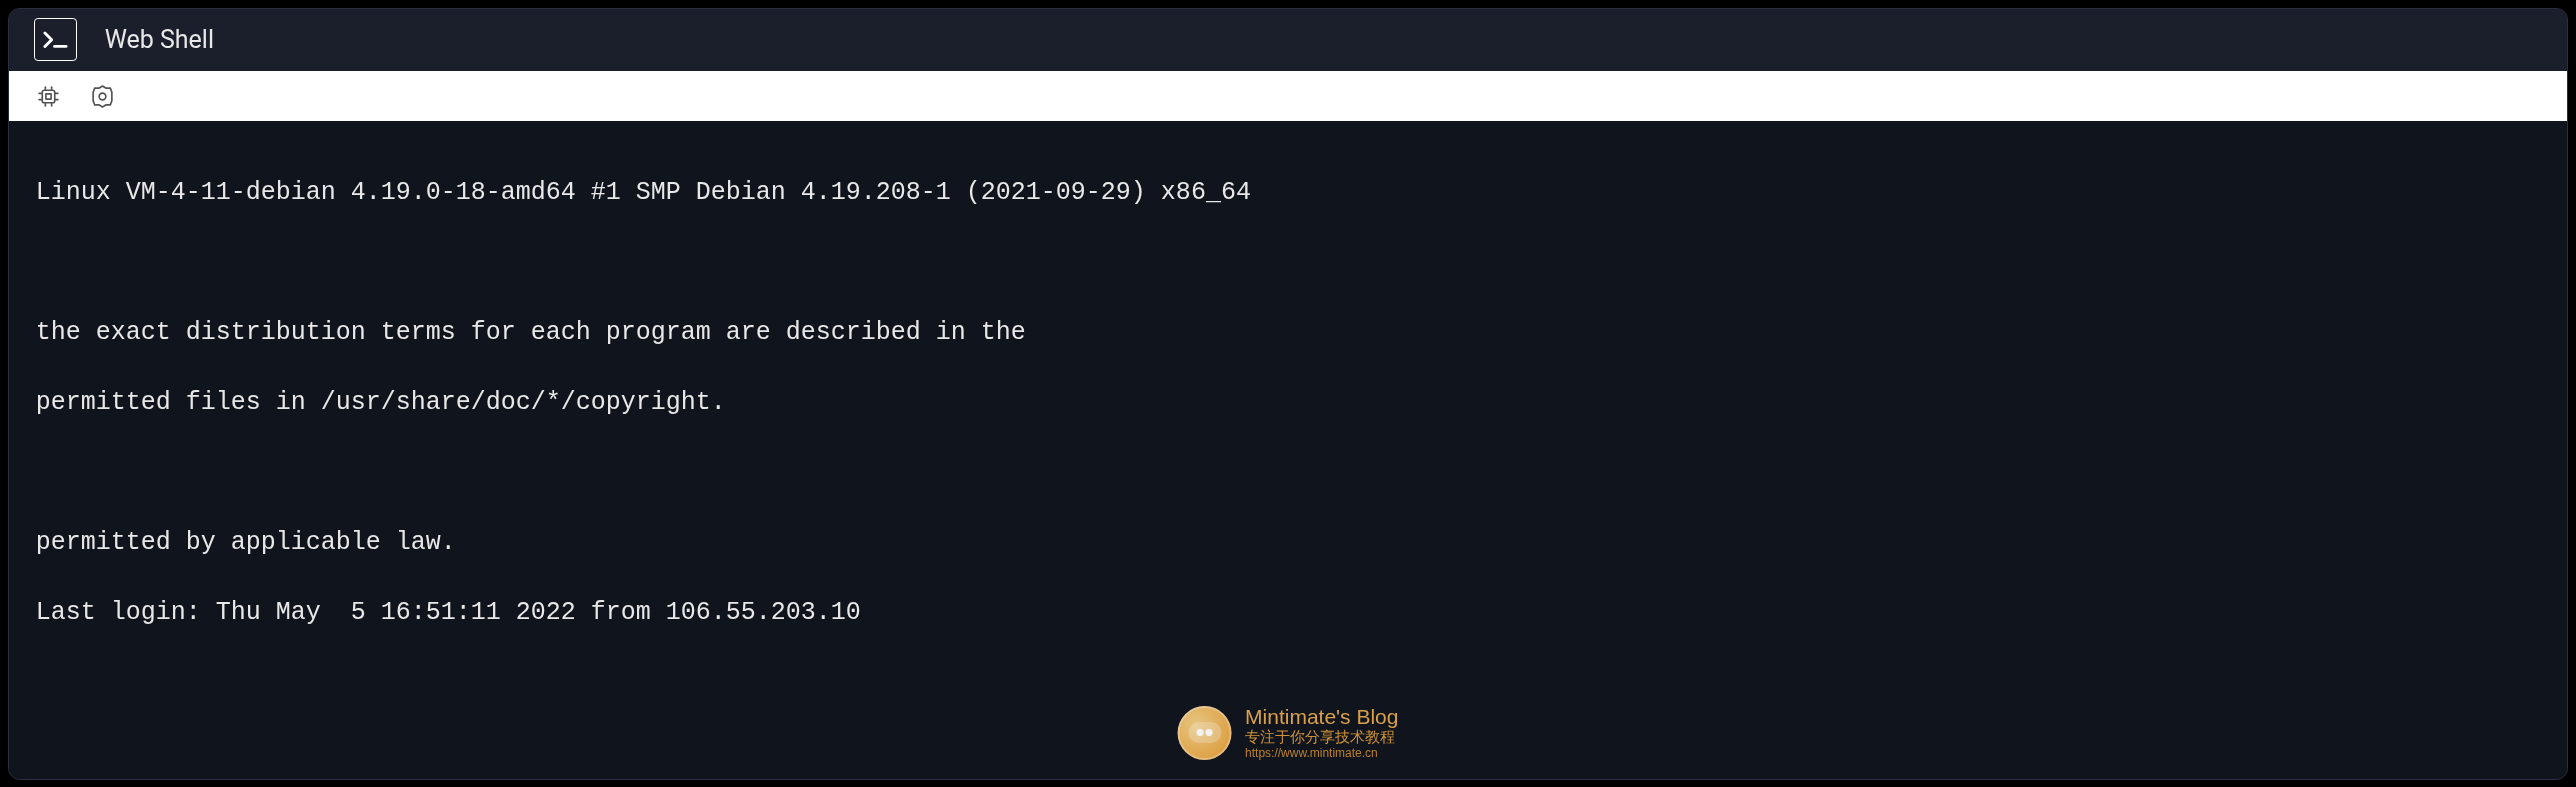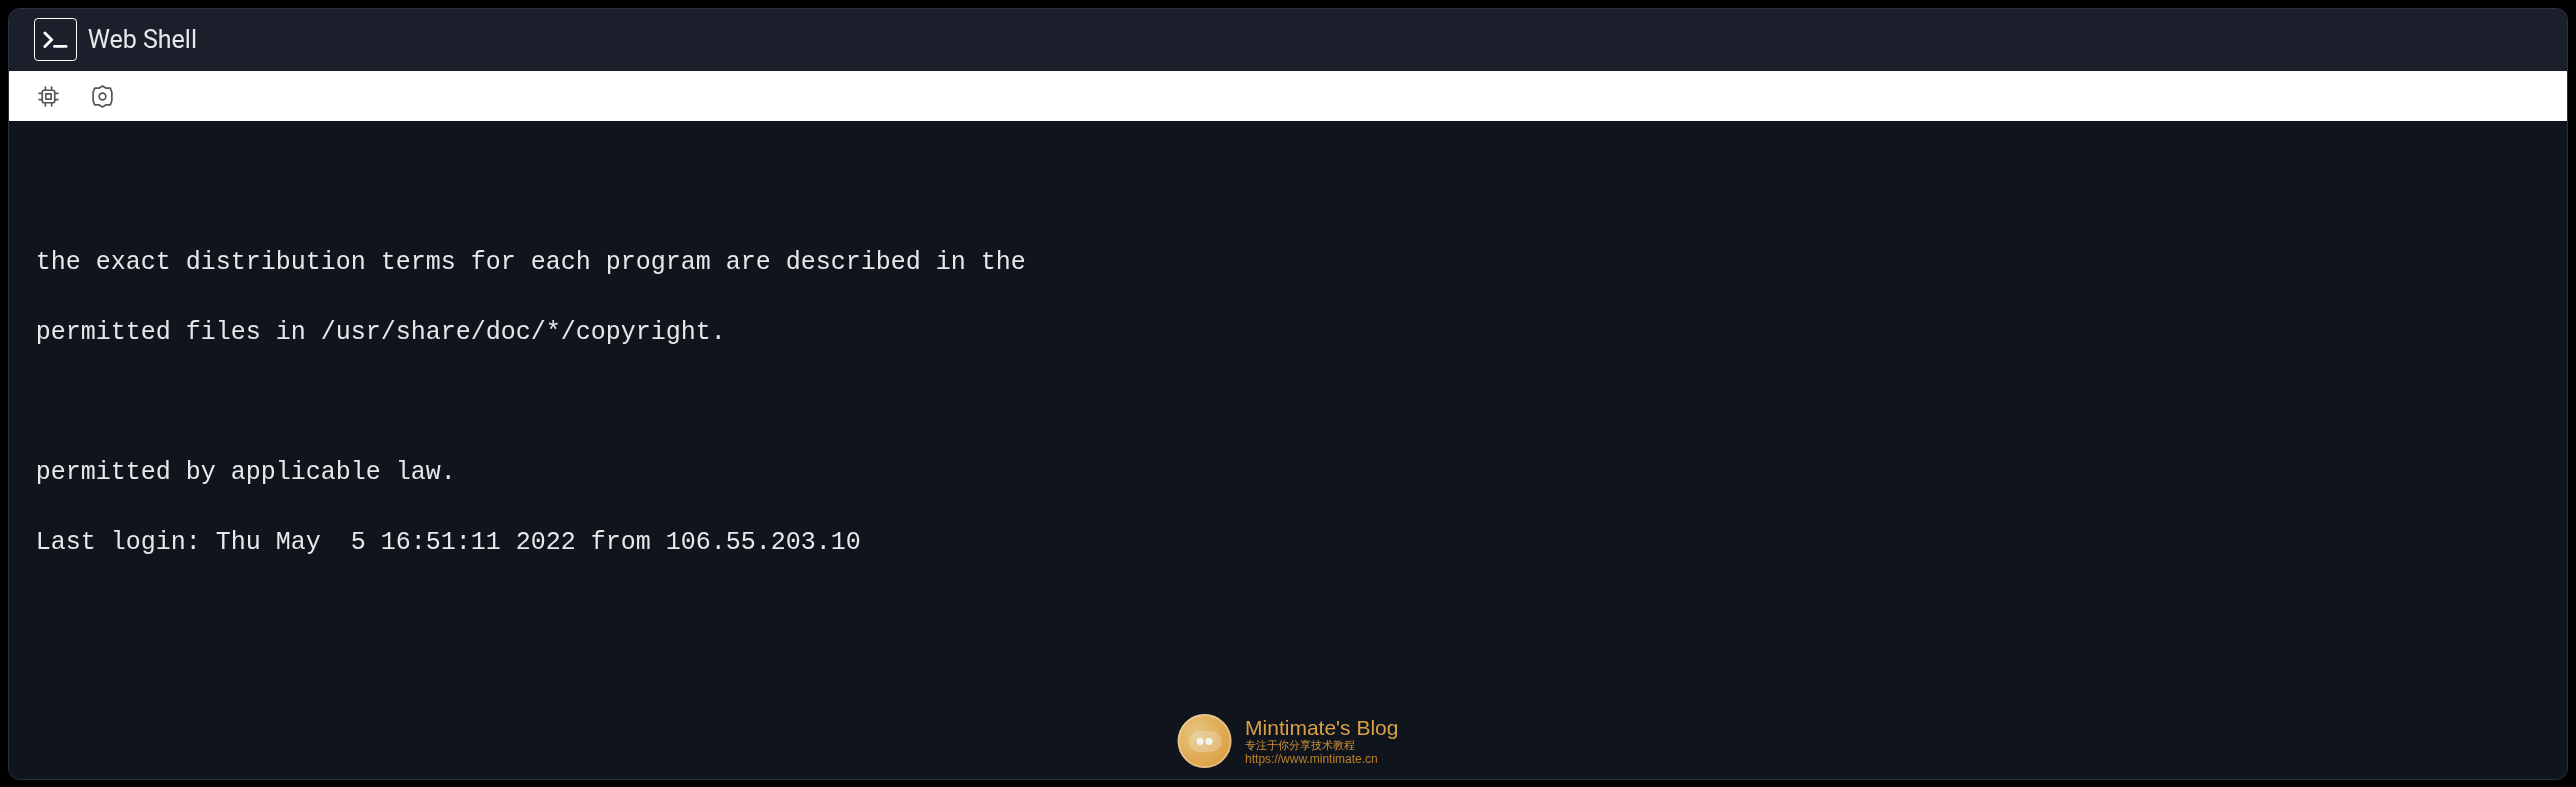--- a/index.html
+++ b/index.html
@@ -20,21 +20,21 @@
     flex-direction: column;
     border: 1.9px solid #2a3040;
   }
 
   
   .header {
     background: #1a1f2b;
     display: flex;
     align-items: center;
     padding: 9.7px 25px;
-    gap: 11px;
+    gap: 28px;
   }
   .term-icon-box {
     width: 43px;
     height: 43px;
     border: 1.9px solid #fff;
     border-radius: 3.9px;
     display: flex;
     align-items: center;
     justify-content: center;
     background: #1a1f2b;
@@ -76,21 +76,21 @@
     overflow: hidden;
   }
   .term-line { white-space: pre; }
   .c-out { color: #e8e8e8; }
 
   
   .watermark {
     position: absolute;
     left: 50%;
     transform: translateX(-50%);
-    bottom: 11px;
+    bottom: 19px;
     display: flex;
     align-items: center;
     gap: 13.5px;
     opacity: 0.95;
   }
   .wm-circle {
     width: 54px;
     height: 54px;
     border-radius: 50%;
     background: radial-gradient(circle at 35% 35%, #f3cf86, #e59a2f);
@@ -108,21 +108,21 @@
     display: flex;
     align-items: center;
     justify-content: center;
     gap: 1.9px;
   }
   .wm-circle-dot {
     width: 6.8px; height: 6.8px; border-radius: 50%; background: #fff;
   }
   .wm-text { display:flex; flex-direction:column; font-family: "PingFang SC","Microsoft YaHei",sans-serif; }
   .wm-l1 { color:#e5a84b; font-size:21px; line-height:1.1; }
-  .wm-l2 { color:#d99a3a; font-size:11px; line-height:1.25; }
+  .wm-l2 { color:#d99a3a; font-size:15px; line-height:1.25; }
   .wm-l3 { color:#c58626; font-size:12px; line-height:1.1; }
 </style>
 </head>
 <body>
 
 <div class="outer">
 
   <div class="header">
     <div class="term-icon-box">
       <svg width="25" height="19.4" viewBox="0 0 26 20">
@@ -150,20 +150,21 @@
     </span>
     <span class="tb-icon">
       <svg width="25" height="25" viewBox="0 0 24 24" fill="none" stroke="#555" stroke-width="1.6" stroke-linejoin="round">
         <circle cx="12" cy="12" r="3.2"></circle>
         <polygon points="12,2 15.5,4 19.5,4 21,8 21,16 19.5,20 15.5,20 12,22 8.5,20 4.5,20 3,16 3,8 4.5,4 8.5,4" fill="none"></polygon>
       </svg>
     </span>
   </div>
 
   <div class="term-body">
+<div class="term-line c-out">Linux VM-4-11-debian 4.19.0-18-amd64 #1 SMP Debian 4.19.208-1 (2021-09-29) x86_64</div>
 <div class="term-line">&nbsp;</div>
 <div class="term-line c-out">the exact distribution terms for each program are described in the</div>
 <div class="term-line c-out">permitted files in /usr/share/doc/*/copyright.</div>
 <div class="term-line">&nbsp;</div>
 <div class="term-line c-out">permitted by applicable law.</div>
 <div class="term-line c-out">Last login: Thu May  5 16:51:11 2022 from 106.55.203.10</div>
 
 
 
 

